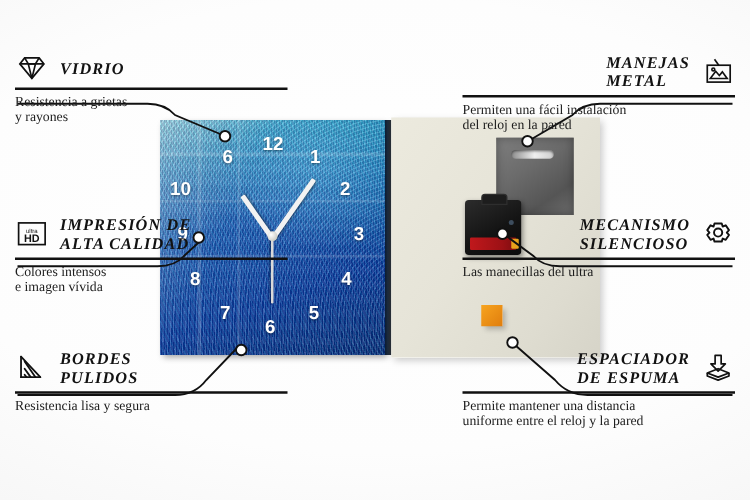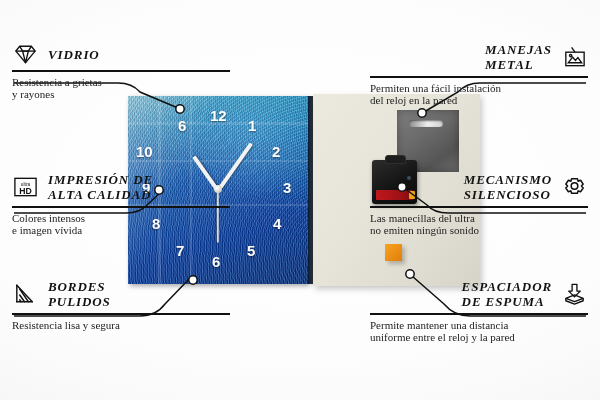--- a/index.html
+++ b/index.html
@@ -289,21 +289,20 @@
             </g>
           </svg>
       </span>
       <div>
         <div class="f-title">MECANISMO</div>
         <div class="f-title">SILENCIOSO</div>
       </div>
     </div>
     <div class="f-rule"></div>
     <div class="f-desc">Las manecillas del ultra</div>
-    <div class="f-desc">no emiten ningún sonido</div>
   </div>
 
   <div class="feature right fp3">
     <div class="f-head">
       <span class="f-ico">
         <svg viewBox="0 0 28 24">
             <g fill="none" stroke="#111" stroke-width="1.4" stroke-linejoin="round">
           <path d="M11.5,2 H16.5 V9 H20 L14,15 L8,9 H11.5 Z"></path>
           <path d="M5,16.5 L14,13 L23,16.5 L14,20 Z"></path>
           <path d="M5,16.5 V19 L14,22.5 L23,19 V16.5"></path>

